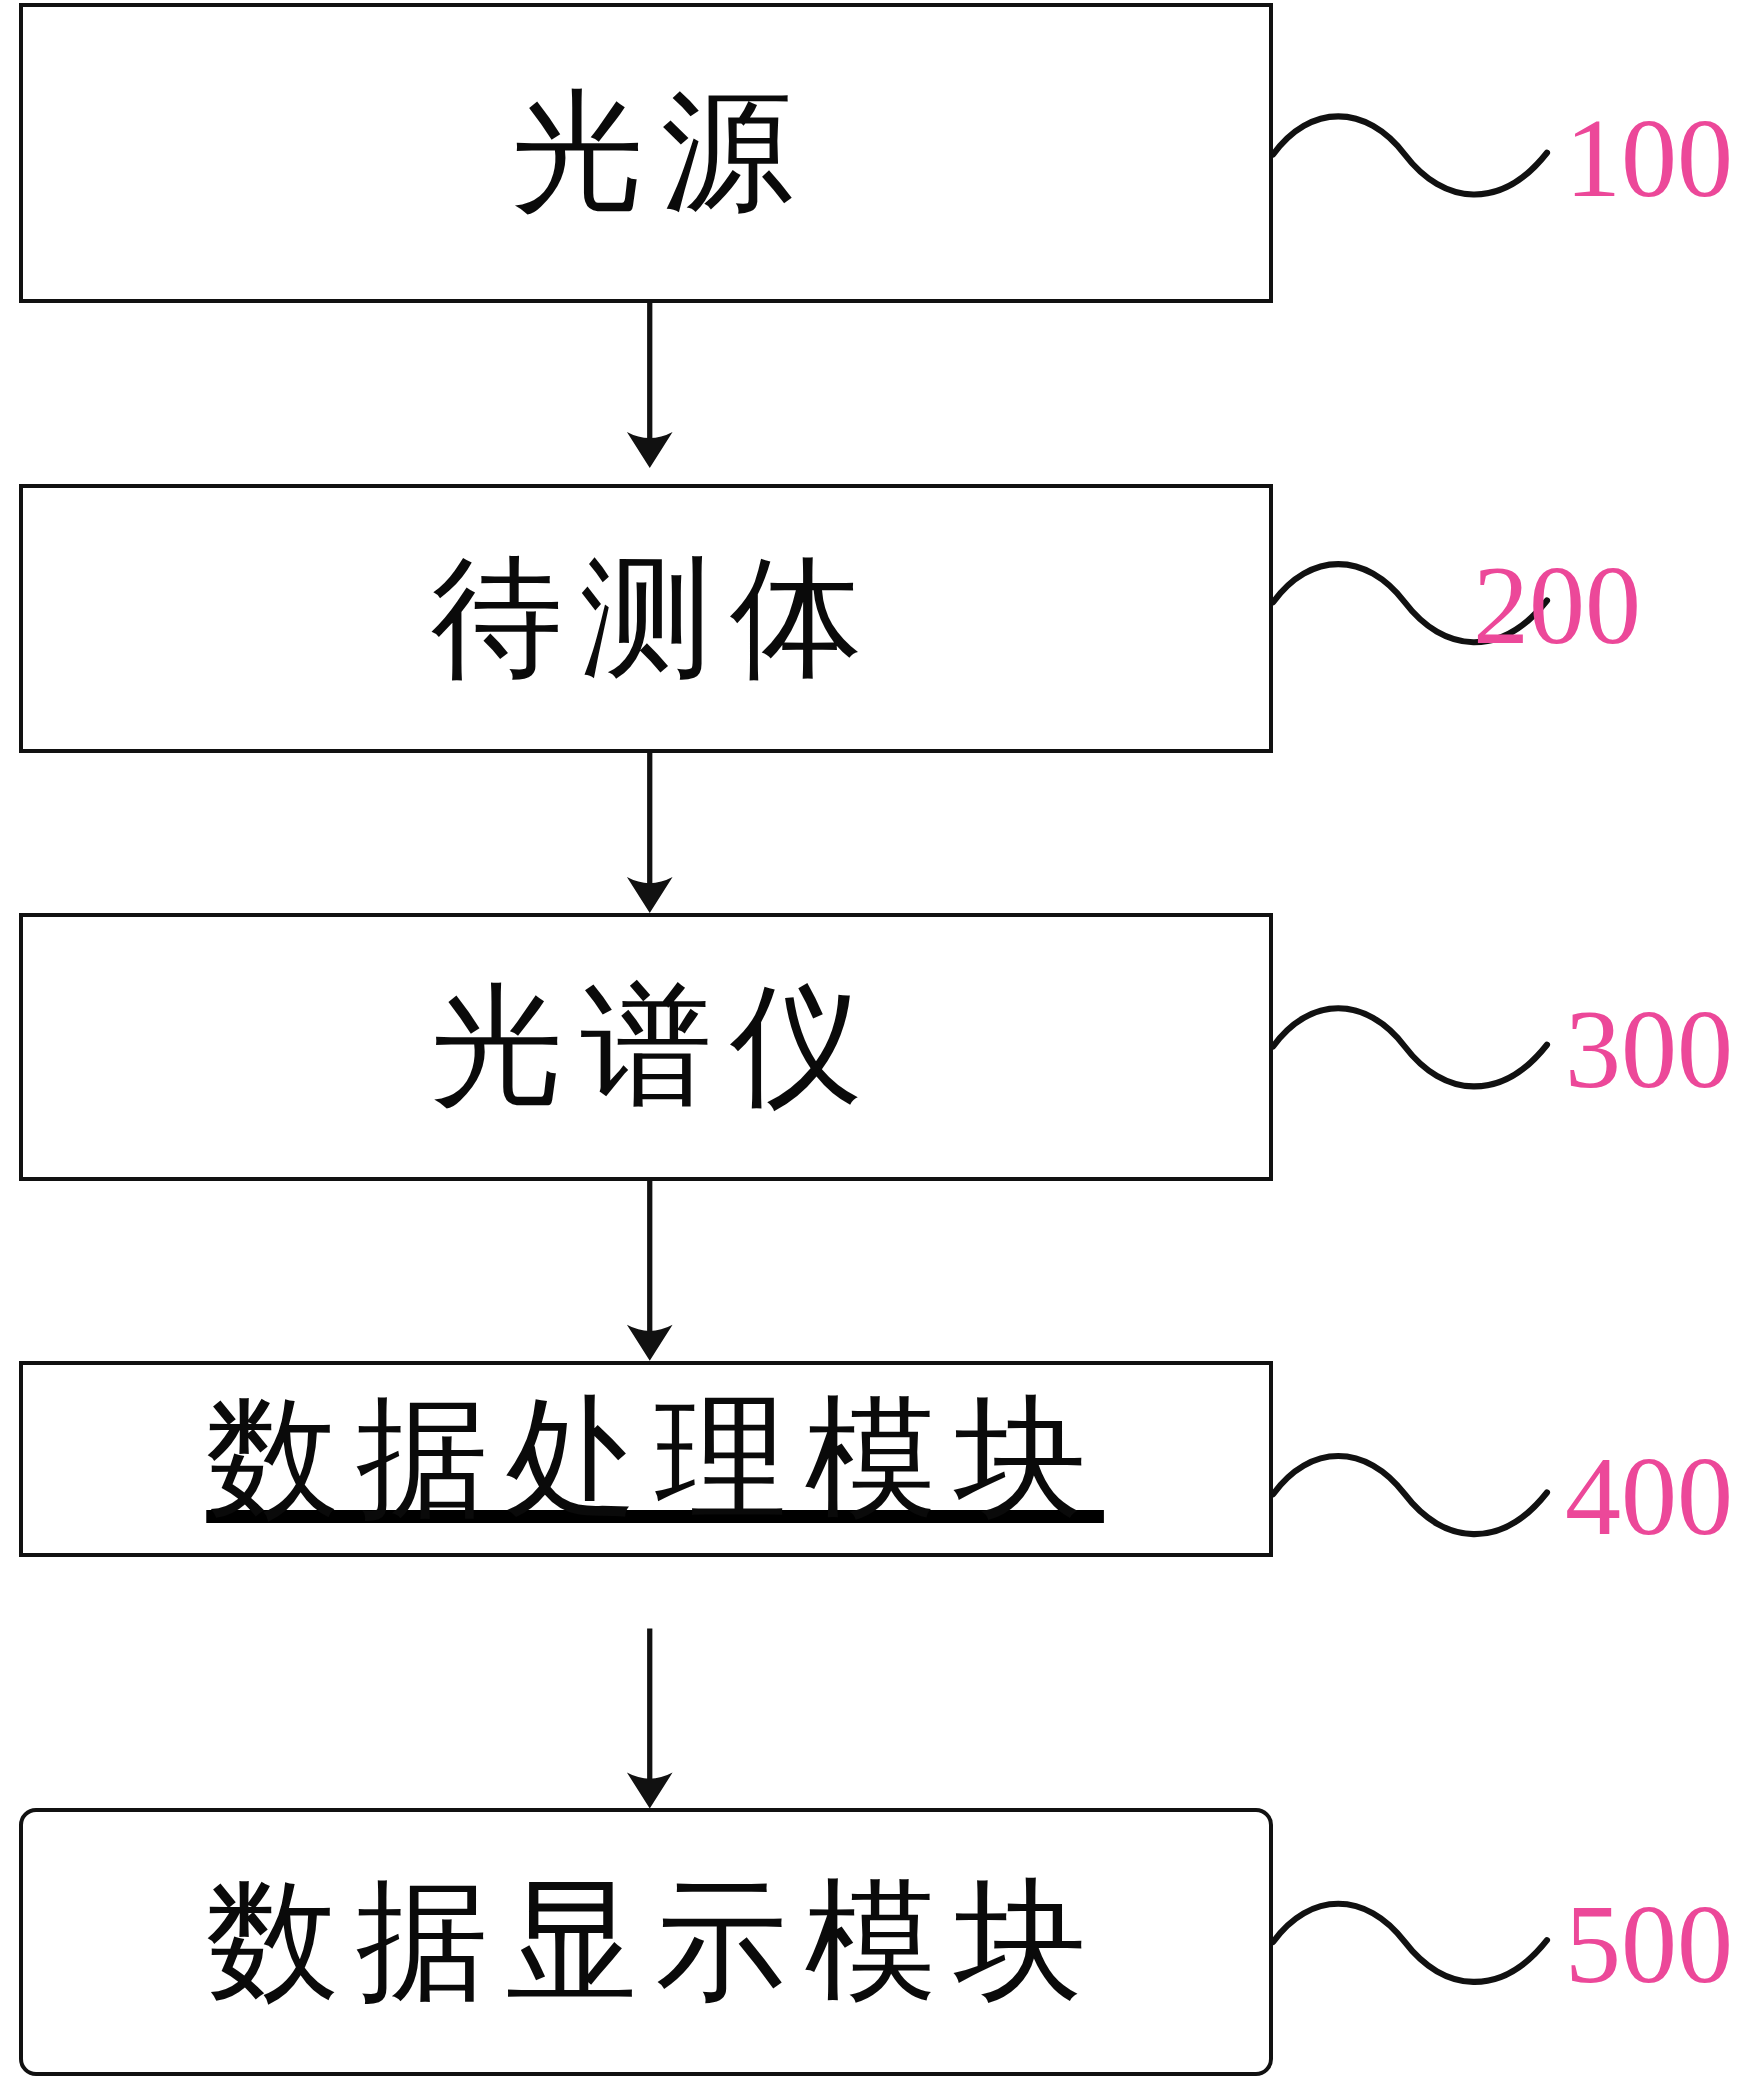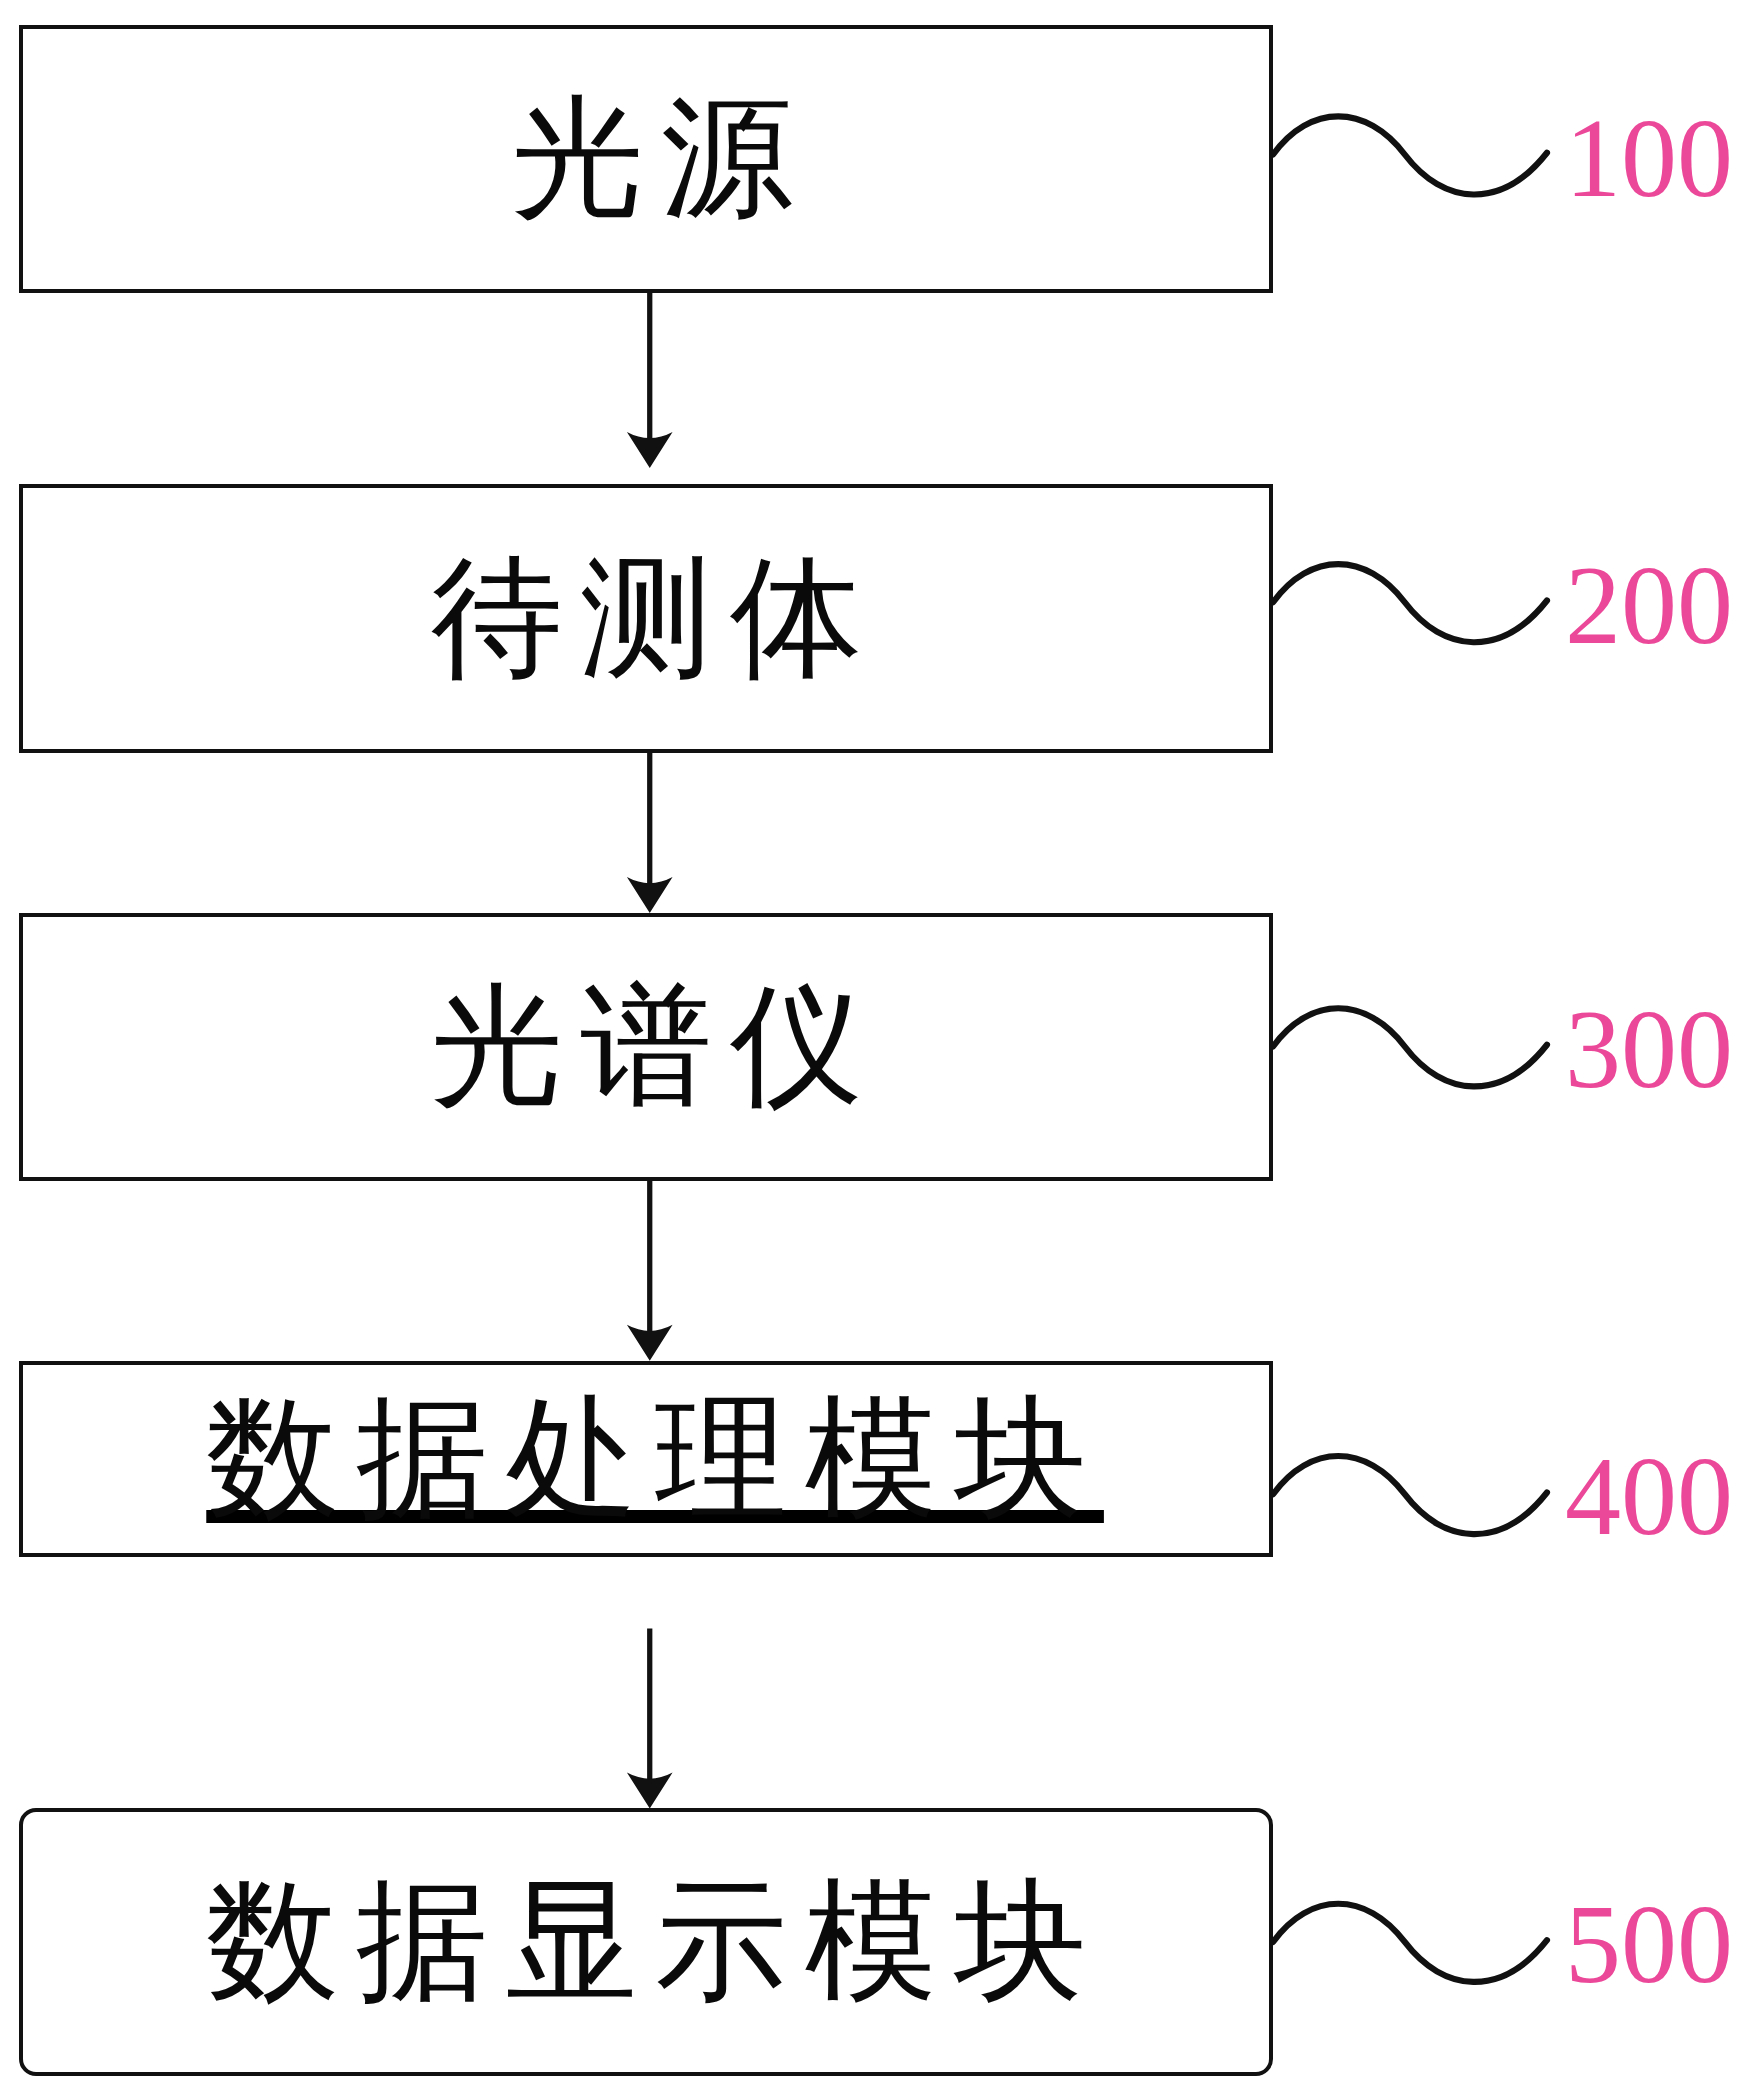--- a/index.html
+++ b/index.html
@@ -49,28 +49,28 @@
   }
   .ref-number {
     position: absolute;
     font-family: "Liberation Serif", "DejaVu Serif", serif;
     font-size: 112px;
     line-height: 1;
     color: #ec4899;
     white-space: nowrap;
     font-weight: 400;
   }
-  .box-1 { top: 25px;   height: 268px; padding-left: 12px; }
+  .box-1 { top: 3px;   height: 300px; padding-left: 12px; }
   .box-2 { top: 468px;  height: 269px; margin-top: 16px; }
   .box-3 { top: 913px; height: 268px; text-align: right; }
   .box-4 { top: 1361px; height: 196px; text-decoration: underline; }
   .box-5 { top: 1808px; height: 268px; border-radius: 17px; }
 
   .ref-1 { left: 1565px; top: 102px;  }
-  .ref-2 { left: 1565px; top: 549px; font-family: Liberation Serif, serif;  }
+  .ref-2 { left: 1473px; top: 549px; font-family: Liberation Serif, serif;  }
   .ref-3 { left: 1565px; top: 993px; }
   .ref-4 { left: 1565px; top: 1440px; }
   .ref-5 { left: 1565px; top: 1888px; }
 </style>
 </head>
 <body>
 
 <div id="figure-root">
 
   <svg id="figure-svg" viewBox="0 0 2000 2392" xmlns="http://www.w3.org/2000/svg">

